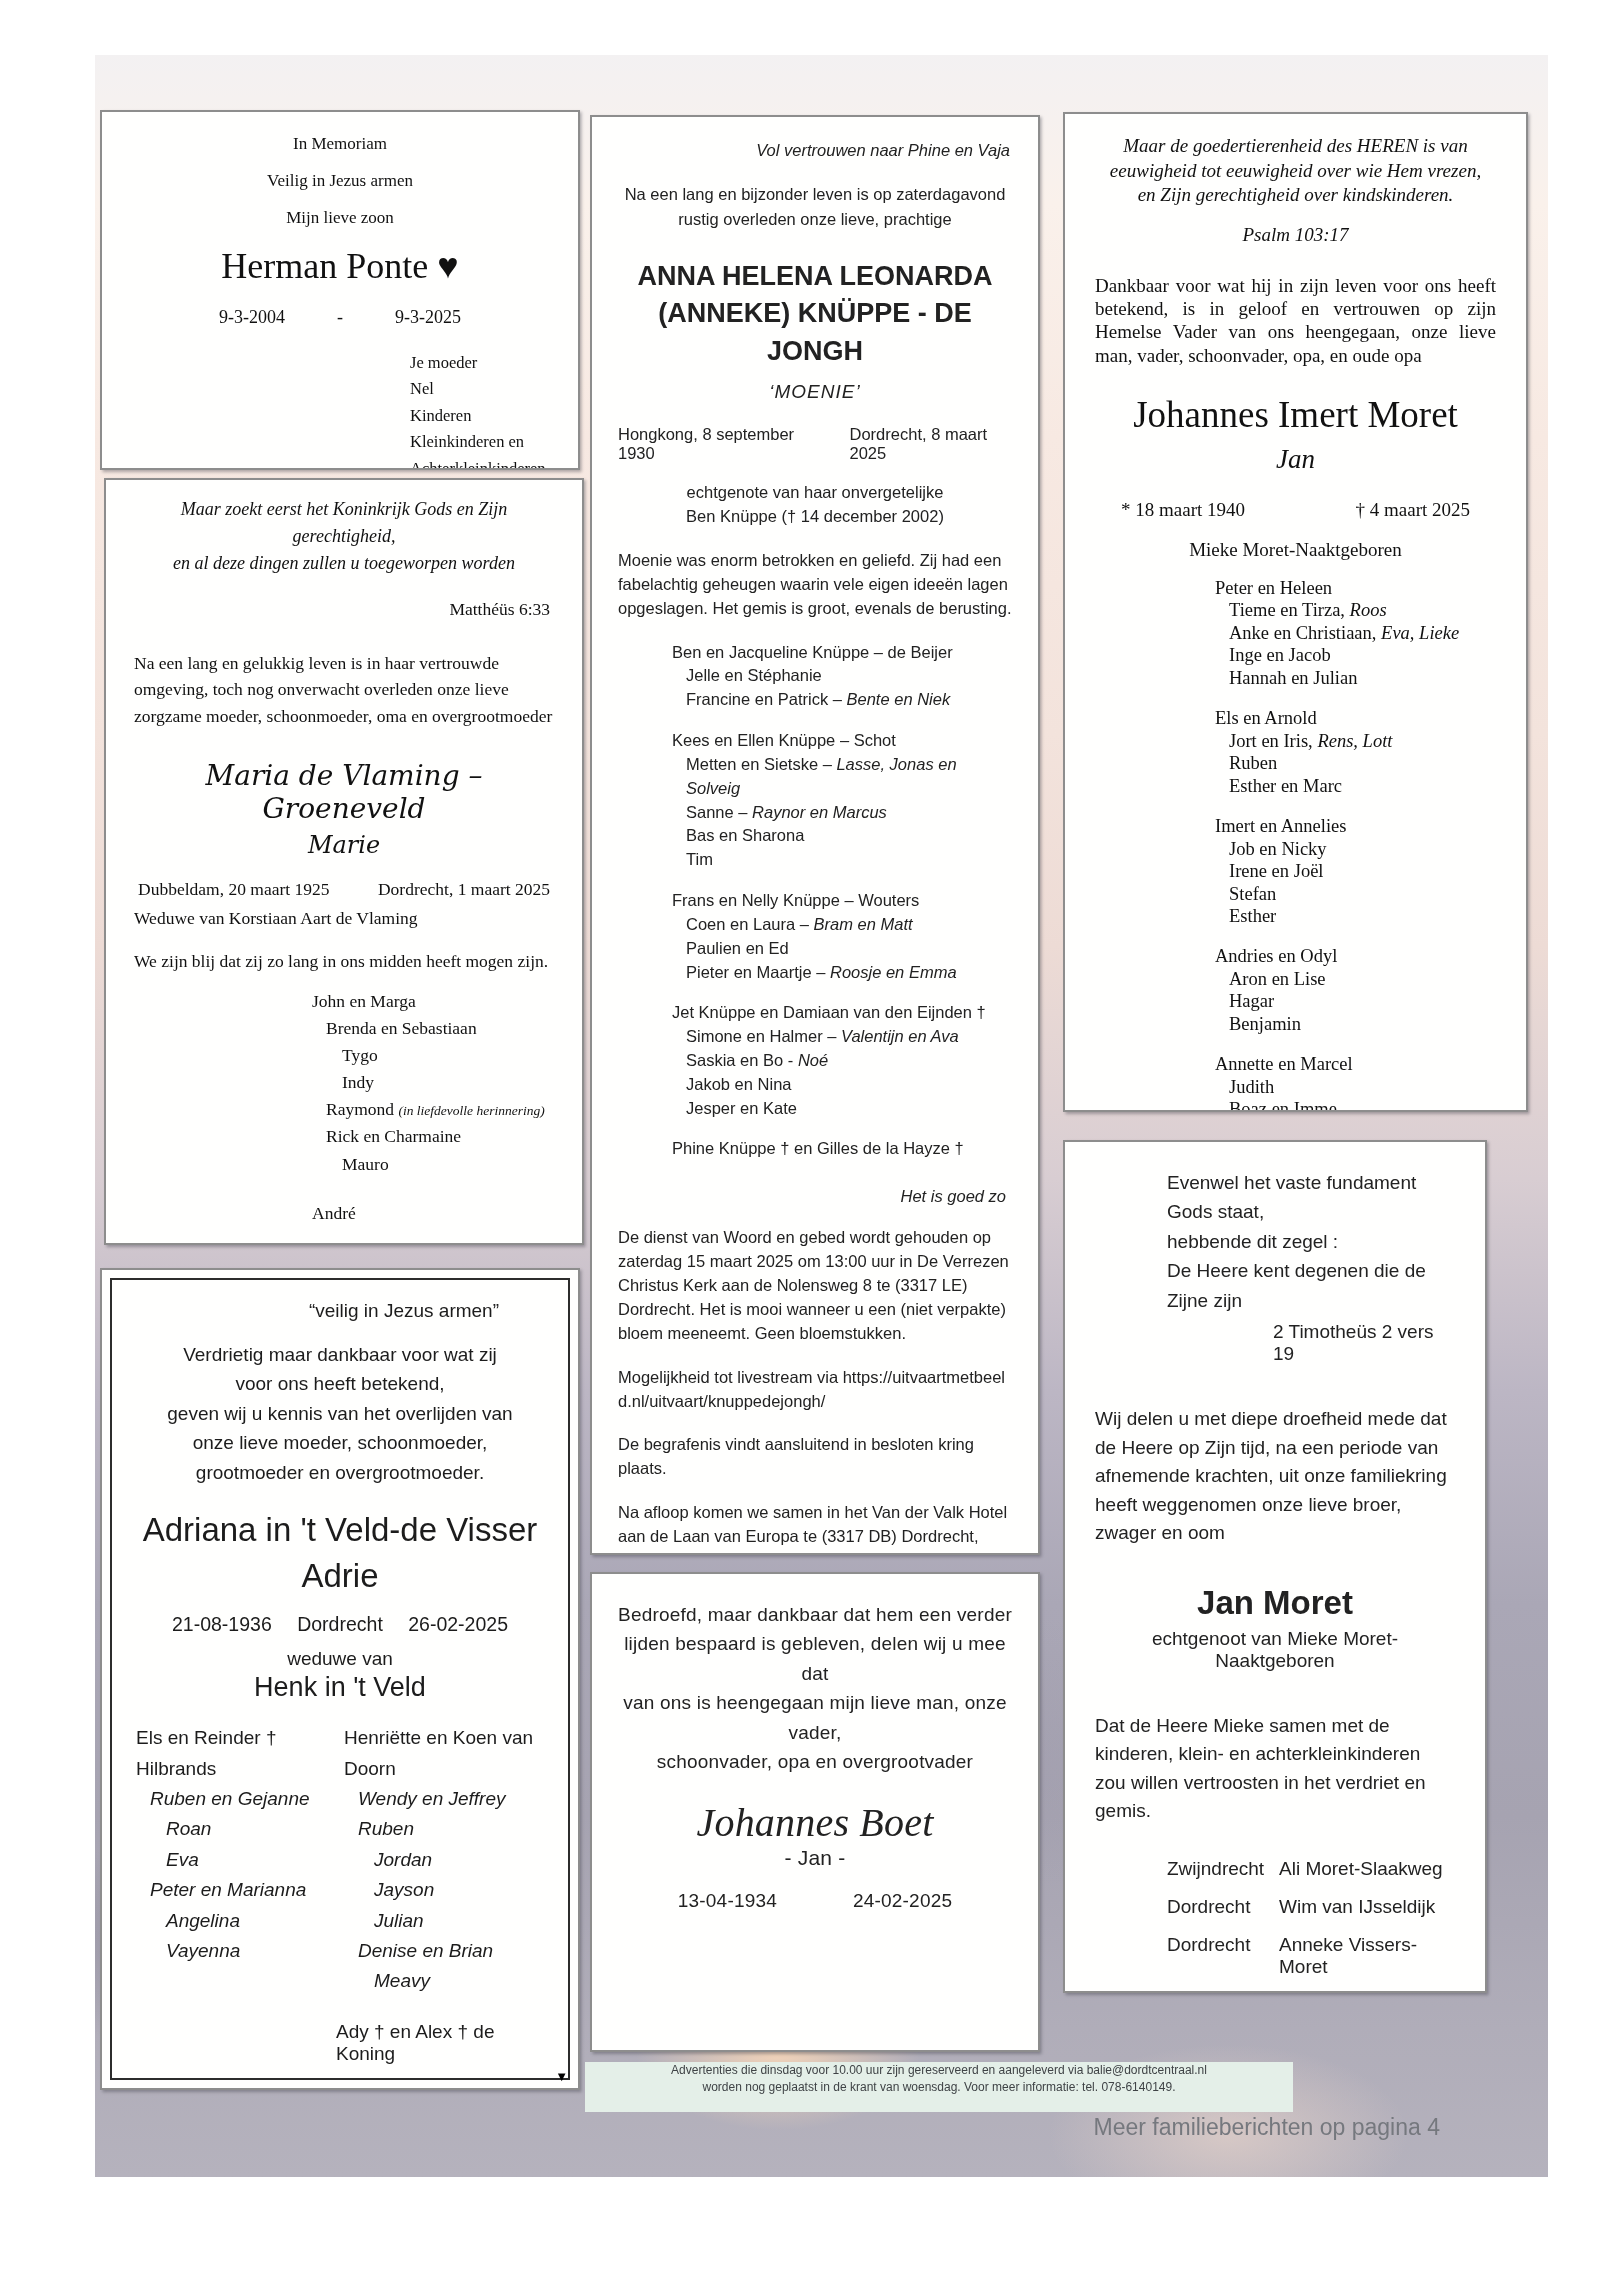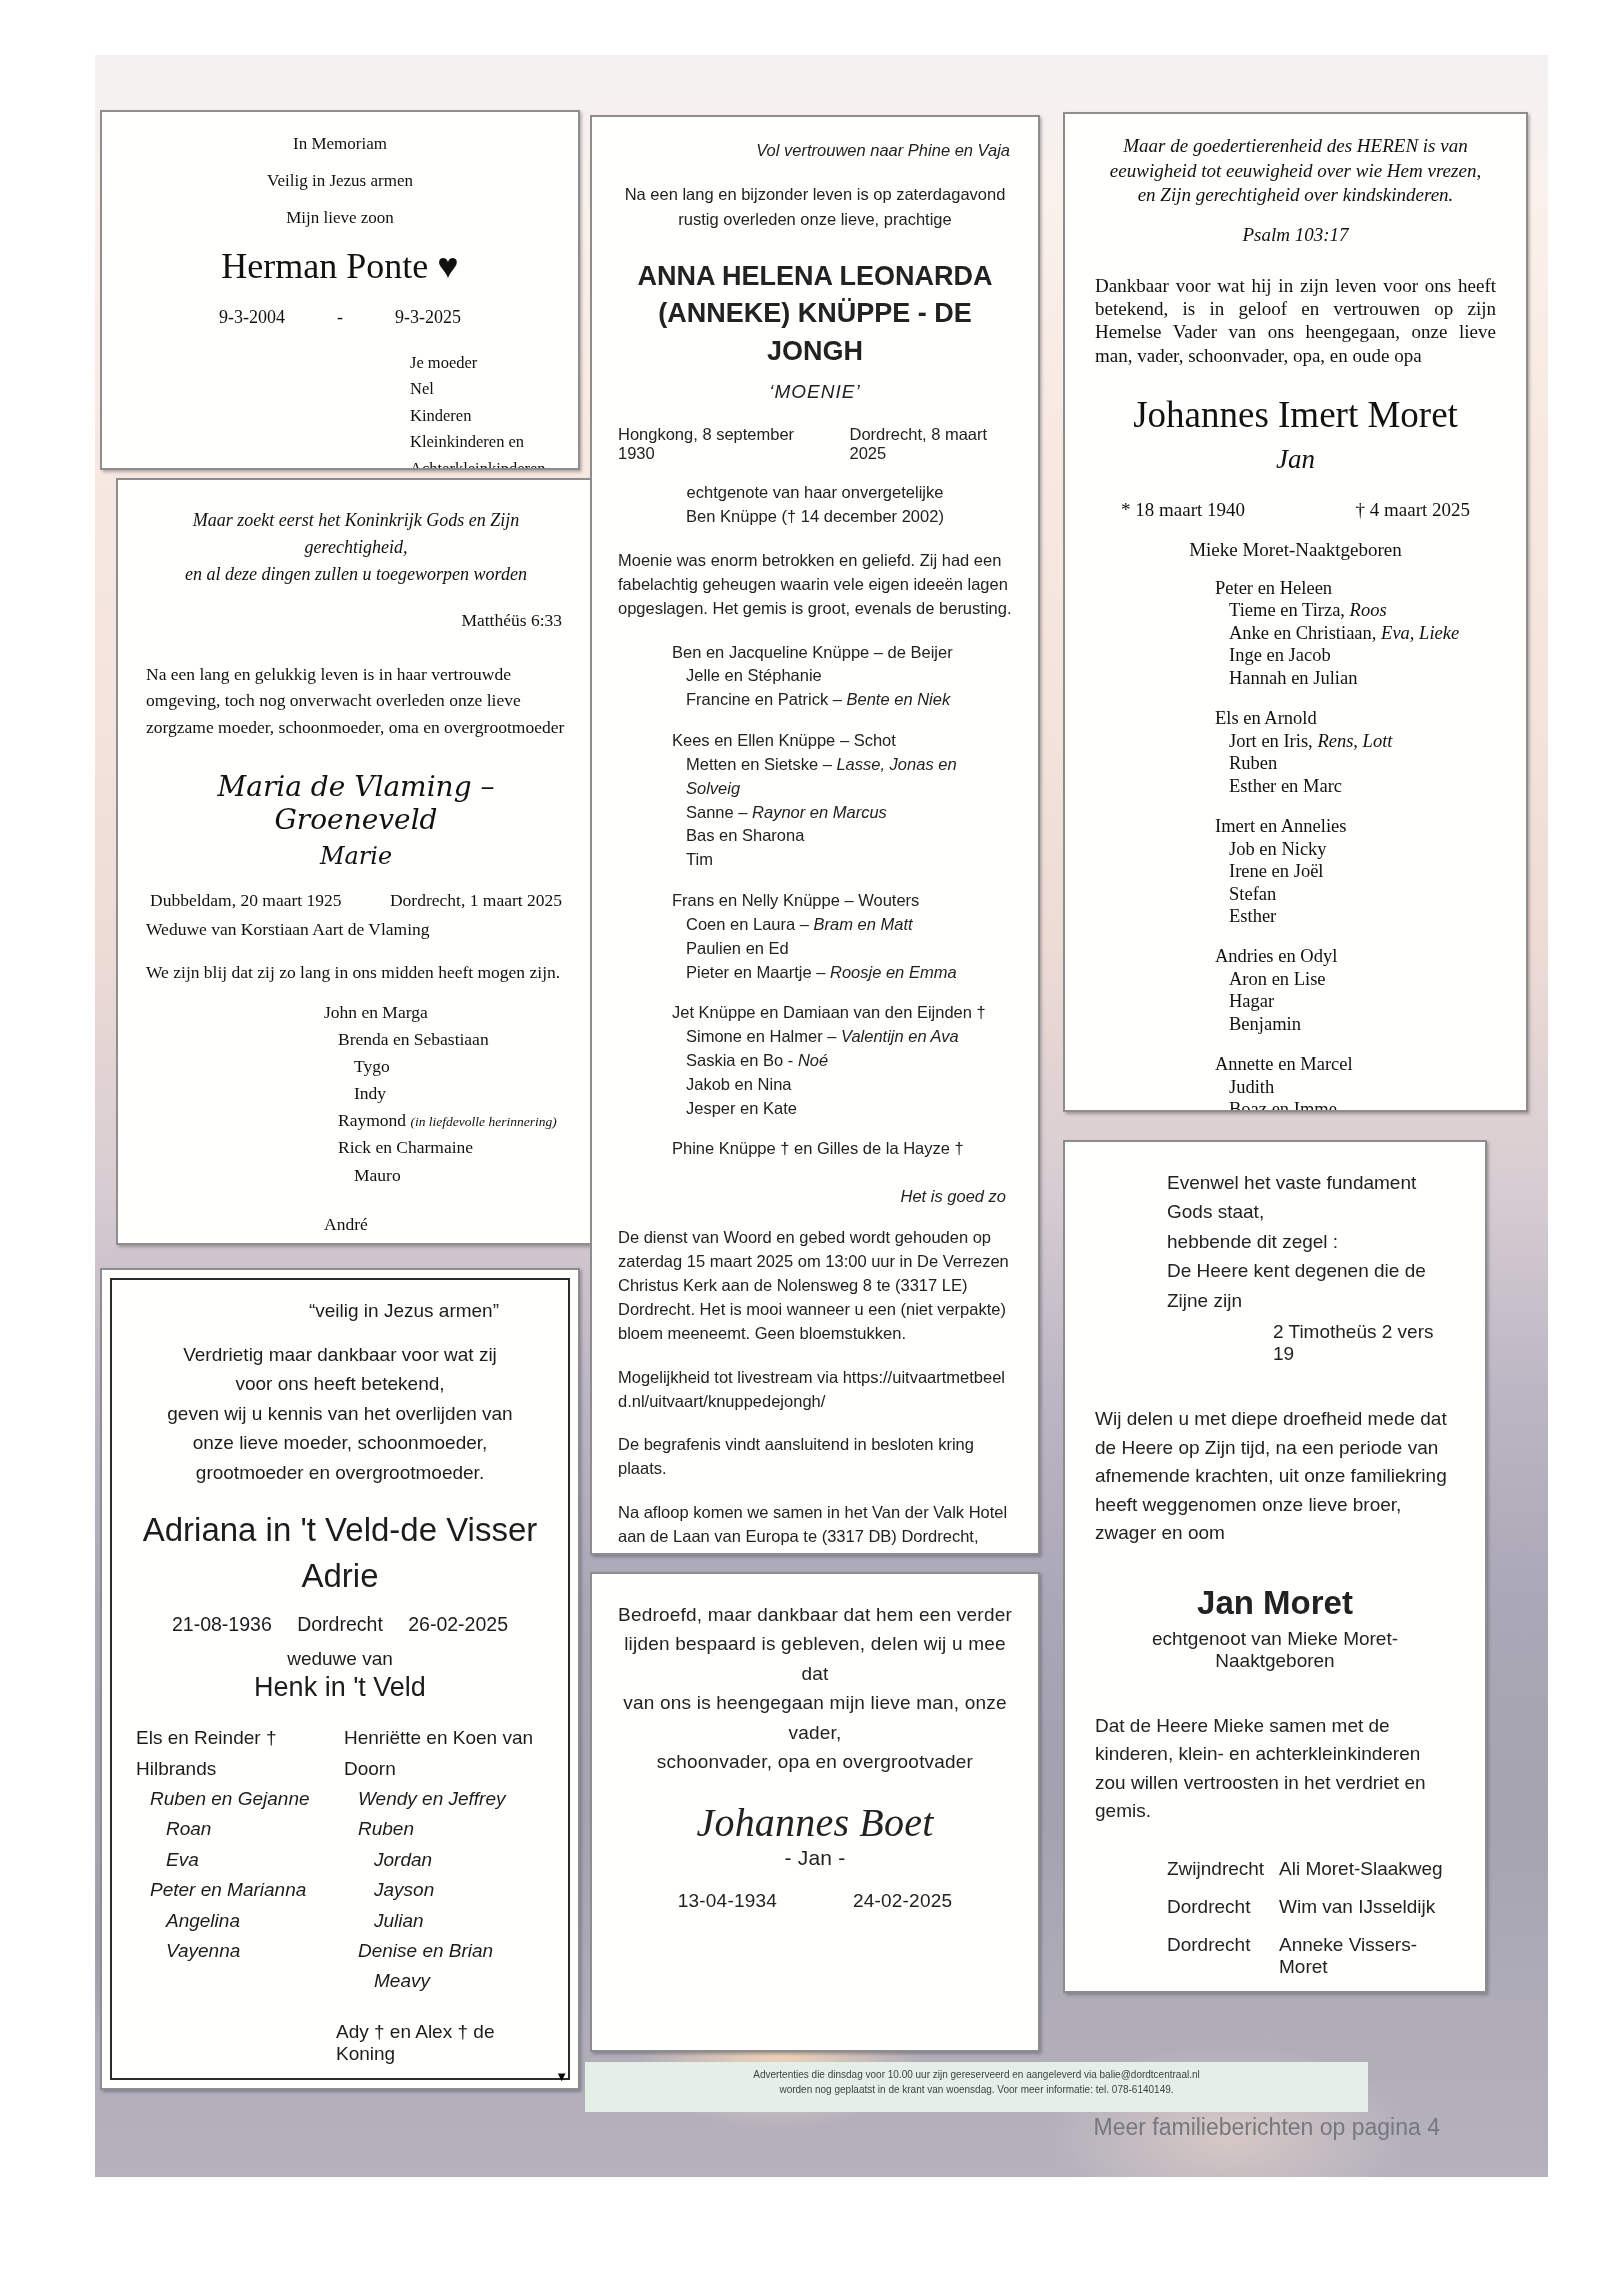--- a/index.html
+++ b/index.html
@@ -24,21 +24,21 @@
 
   
   .herman{left:100px;top:110px;width:480px;height:360px;text-align:center;
           padding-top:22px;font-size:17px;color:#111;}
   .herman .sm{margin-bottom:17px;}
   .herman .name{font-size:36px;margin:16px 0 20px;}
   .herman .dates{display:flex;justify-content:center;gap:52px;font-size:18px;margin-bottom:22px;}
   .herman .fam{text-align:left;margin-left:308px;line-height:1.6;font-size:16.5px;}
 
   
-  .maria{left:116px;top:478px;width:480px;height:767px;padding:27px 28px;font-size:17.5px;color:#111;}
+  .maria{left:104px;top:478px;width:480px;height:767px;padding:16px 28px;font-size:17.5px;color:#111;}
   .maria .q{font-style:italic;text-align:center;font-size:18px;line-height:1.5;}
   .maria .qref{text-align:right;font-size:17.5px;margin:22px 4px 30px 0;}
   .maria .intro{line-height:1.5;}
   .maria .name{font-family:"DejaVu Serif",serif;font-style:italic;font-size:28px;text-align:center;margin:30px 0 6px;}
   .maria .nick{font-family:"DejaVu Serif",serif;font-style:italic;font-size:24px;text-align:center;margin-bottom:20px;}
   .maria .dates{display:flex;justify-content:space-between;padding:0 4px;}
   .maria .widow{text-align:left;margin:8px 0 22px;}
   .maria .fam{margin:16px 0 24px 178px;line-height:1.55;}
 
   
@@ -99,22 +99,22 @@
   .jm .qref{margin-left:178px;margin-top:6px;}
   .jm .intro{margin-top:40px;line-height:1.5;}
   .jm .name{font-weight:bold;font-size:33px;text-align:center;margin-top:36px;}
   .jm .sub{text-align:center;margin-top:6px;}
   .jm .para{margin-top:40px;line-height:1.5;}
   .jm .rows{margin:32px 0 0 72px;}
   .jm .row{display:flex;margin-bottom:16px;}
   .jm .row .city{width:112px;flex:0 0 112px;}
 
   
-  .notice{position:absolute;left:585px;top:2062px;width:783px;height:50px;background:#e4efe8;
-          color:#3f4346;text-align:center;font-size:10px;line-height:1.45;padding-top:6px;box-sizing:border-box;}
+  .notice{position:absolute;left:585px;top:2062px;width:708px;height:50px;background:#e4efe8;
+          color:#3f4346;text-align:center;font-size:12px;line-height:1.45;box-sizing:border-box;}
   .more{position:absolute;top:2114px;left:585px;width:855px;text-align:right;color:#75787e;font-size:23px;}
 </style>
 </head>
 <body>
 
 <div class="photo"></div>
 
 <article class="c serif herman">
   <div class="sm">In Memoriam</div>
   <div class="sm">Veilig in Jezus armen</div>

